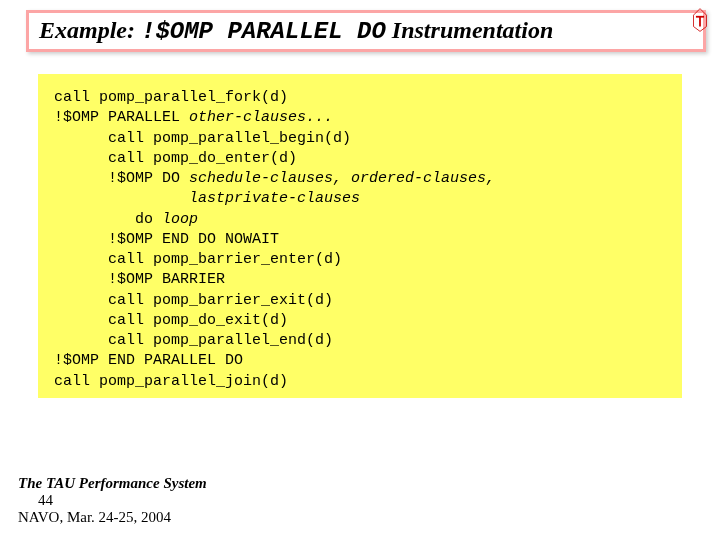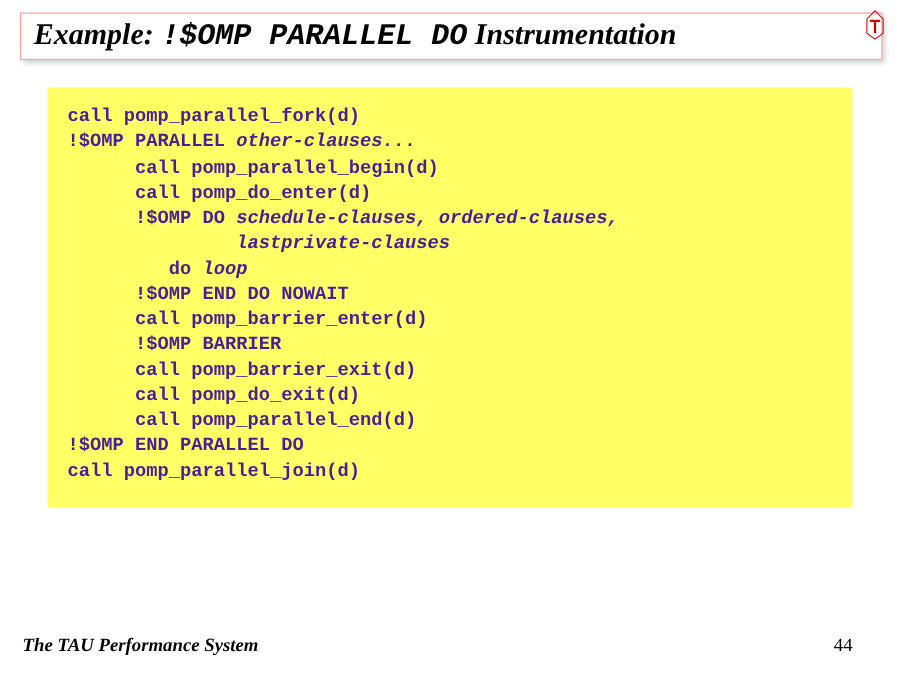--- a/index.html
+++ b/index.html
@@ -5,22 +5,22 @@
     * { margin: 0; padding: 0; box-sizing: border-box; }
     body {
       width: 720px;
       height: 540px;
       background: #ffffff;
       font-family: "Times New Roman", Times, serif;
       position: relative;
       overflow: hidden;
     }
     .title-bar {
-      margin: 10px 14px 0 16px;
-      border: 1px solid #fca5a5;
+      margin: 10px 14px 0 26px;
+      border: 3px solid #fca5a5;
       background: #ffffff;
       padding: 4px 10px;
       box-shadow: 2px 2px 4px rgba(0,0,0,0.2);
     }
     .title-text {
       font-size: 24px;
       font-weight: bold;
       font-style: italic;
     }
     .title-code {
@@ -34,38 +34,39 @@
       width: 28px;
       height: 28px;
       display: flex;
       align-items: center;
       justify-content: center;
     }
     .logo svg { width: 26px; height: 26px; }
     .code-block {
       margin: 22px 38px 0 38px;
       background: #ffff66;
-      padding: 14px 16px 18px 16px;
+      padding: 14px 16px 6px 16px;
       font-family: "Courier New", Courier, monospace;
       font-size: 15px;
-      font-weight: bold;
+      font-weight: normal;
       line-height: 1.35;
-      color: #4c1d95;
+      color: #000000;
       white-space: pre;
     }
     .code-block .italic { font-style: italic; }
     .footer {
       position: absolute;
       bottom: 14px;
       left: 0;
       right: 0;
       display: flex;
       align-items: baseline;
       padding: 0 18px;
       font-size: 15px;
+      flex-direction: column;
     }
     .footer-left {
       font-style: italic;
       font-weight: bold;
       flex: 1;
     }
     .footer-center {
       flex: 0 0 auto;
       padding: 0 20px;
     }
@@ -105,13 +106,14 @@
 <span>      !$OMP BARRIER</span>
 <span>      call pomp_barrier_exit(d)</span>
 <span>      call pomp_do_exit(d)</span>
 <span>      call pomp_parallel_end(d)</span>
 <span>!$OMP END PARALLEL DO</span>
 <span>call pomp_parallel_join(d)</span></div>
 
 <div class="footer">
   <div class="footer-left">The TAU Performance System</div>
   <div class="footer-center">44</div>
+  <div class="footer-right">NAVO, Mar. 24-25, 2004</div>
 </div>
 
 </body></html>

